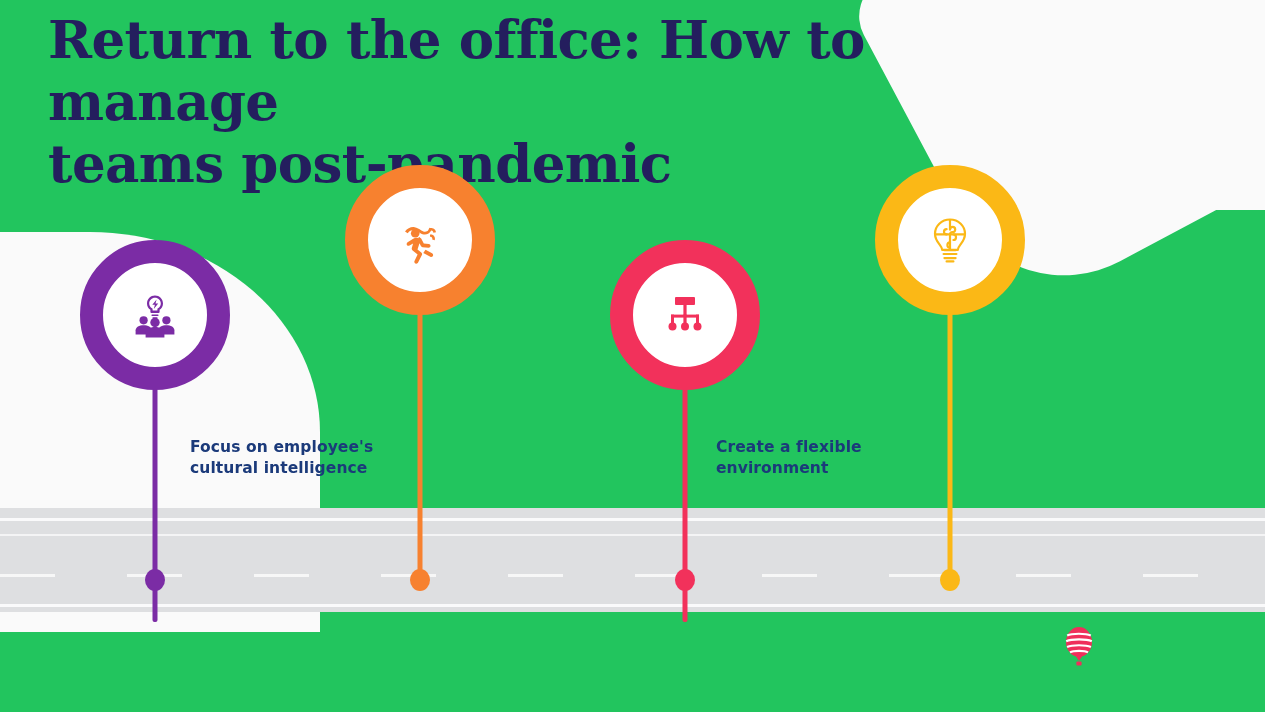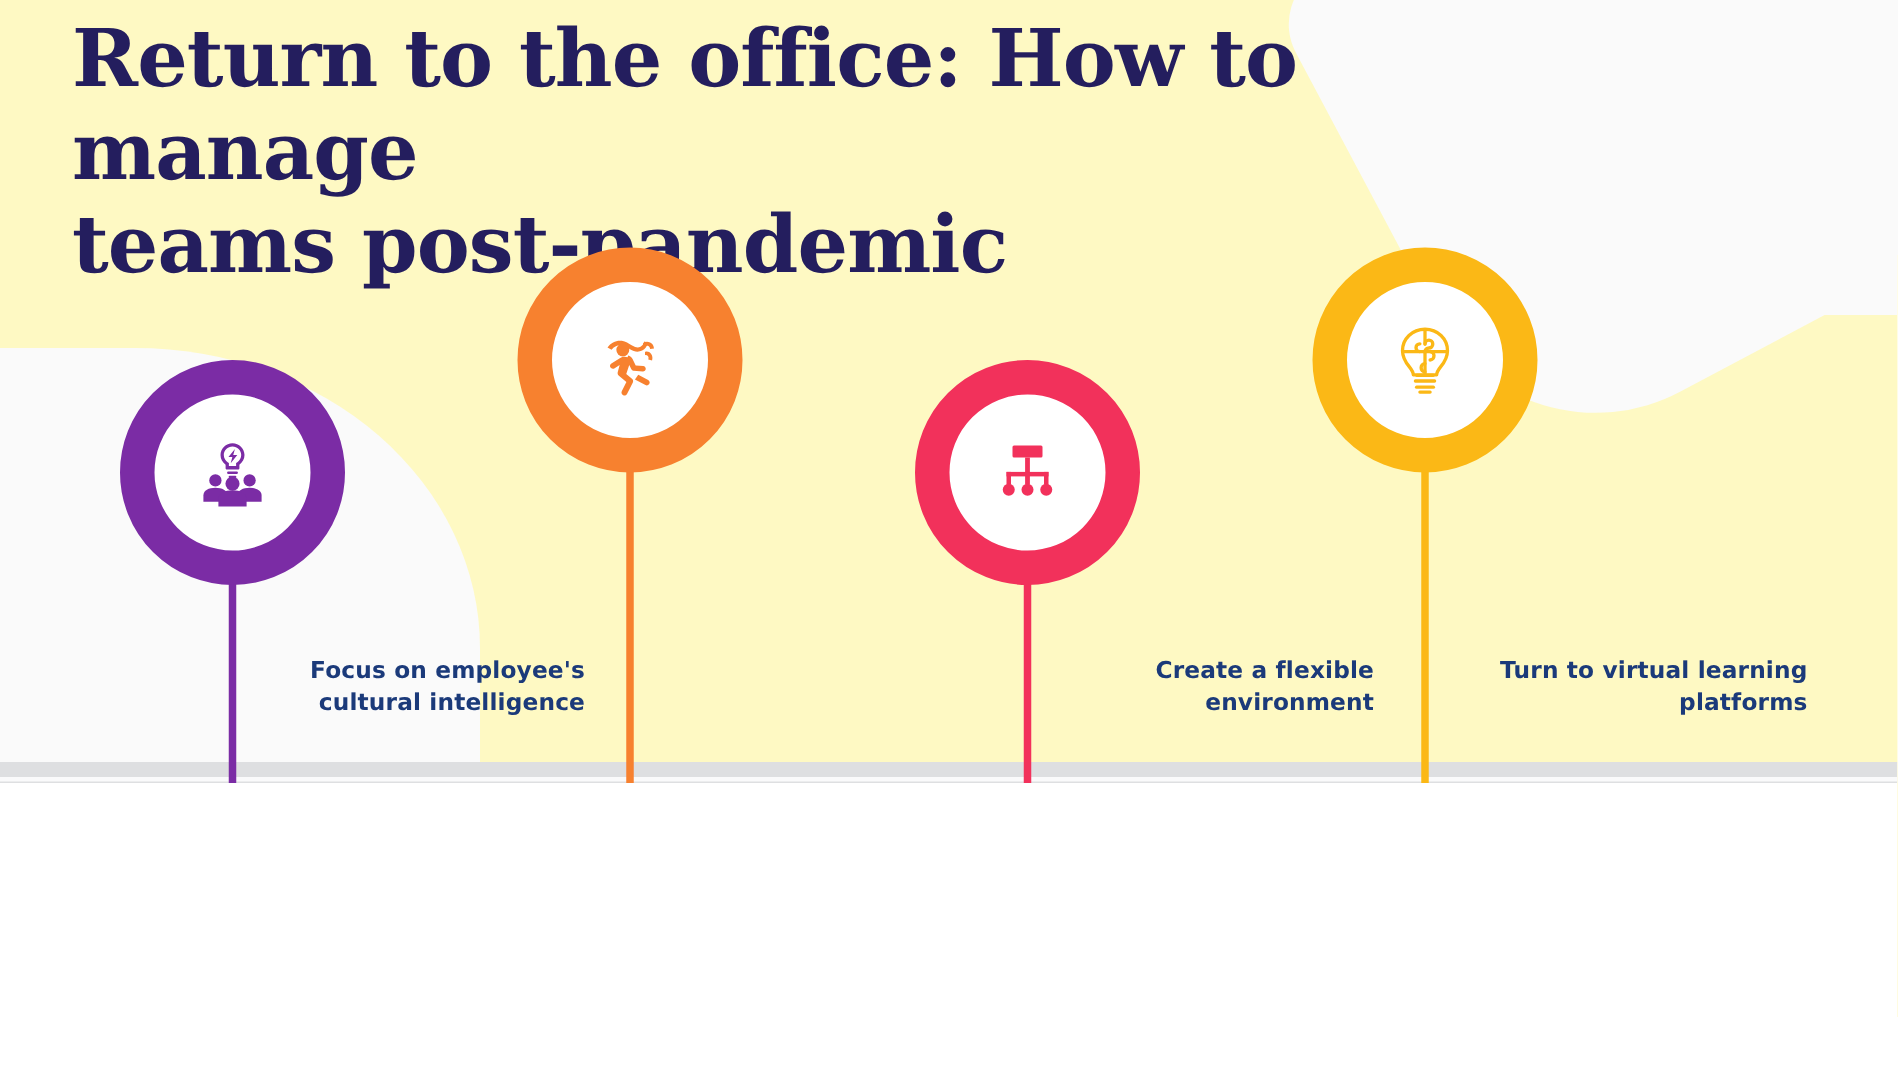--- a/index.html
+++ b/index.html
@@ -3,23 +3,23 @@
 <meta charset="utf-8">
 <style>
   html, body {
     margin: 0;
     padding: 0;
     background: #ffffff;
   }
   #canvas {
     position: relative;
     width: 1265px;
-    height: 522px;
+    height: 712px;
     overflow: hidden;
-    background: #fef9c3;
+    background: #22c55e;
     font-family: "Liberation Sans", sans-serif;
   }
 
   
   .bg-shape {
     position: absolute;
     background: #fafafa;
     pointer-events: none;
   }
   #bg-left {
@@ -129,21 +129,20 @@
   
   .caption {
     position: absolute;
     font-family: "DejaVu Sans", "Liberation Sans", sans-serif;
     font-weight: bold;
     font-size: 15.5px;
     line-height: 21px;
     color: #1B3A7A;
     white-space: pre-line;
     letter-spacing: .1px;
-    text-align: right;
   }
 
   
   #logo {
     position: absolute;
     left: 1070px;
     top: 626px;
     display: flex;
     align-items: flex-end;
   }
@@ -266,22 +265,20 @@
           <path d="M21.6 46.4h6.8"></path>
         </svg>
       </span>
     </div>
   </div>
 
   <div class="caption" style="left:190px; top:437px; width:200px;">Focus on employee's
 cultural intelligence</div>
   <div class="caption" style="left:716px; top:437px; width:200px;">Create a flexible
 environment</div>
-  <div class="caption" style="left:990px; top:437px; width:215px;">Turn to virtual learning
-platforms</div>
 
   <div id="logo">
     <span id="logo-balloon">
       <svg width="34" height="46" viewBox="0 0 34 46">
         <g transform="translate(0,-2)">
           <ellipse cx="17" cy="18" rx="13" ry="15" fill="#EF2F5B"></ellipse>
           <g stroke="#ffffff" stroke-width="2.1" fill="none">
             <path d="M5.2 11.5c4.6-2.3 18.5-2.3 23.6 0"></path>
             <path d="M4.2 17.2c5.3-2.4 20.4-2.4 25.6 0"></path>
             <path d="M5.1 23c5-2.4 18.8-2.4 23.8 0"></path>

